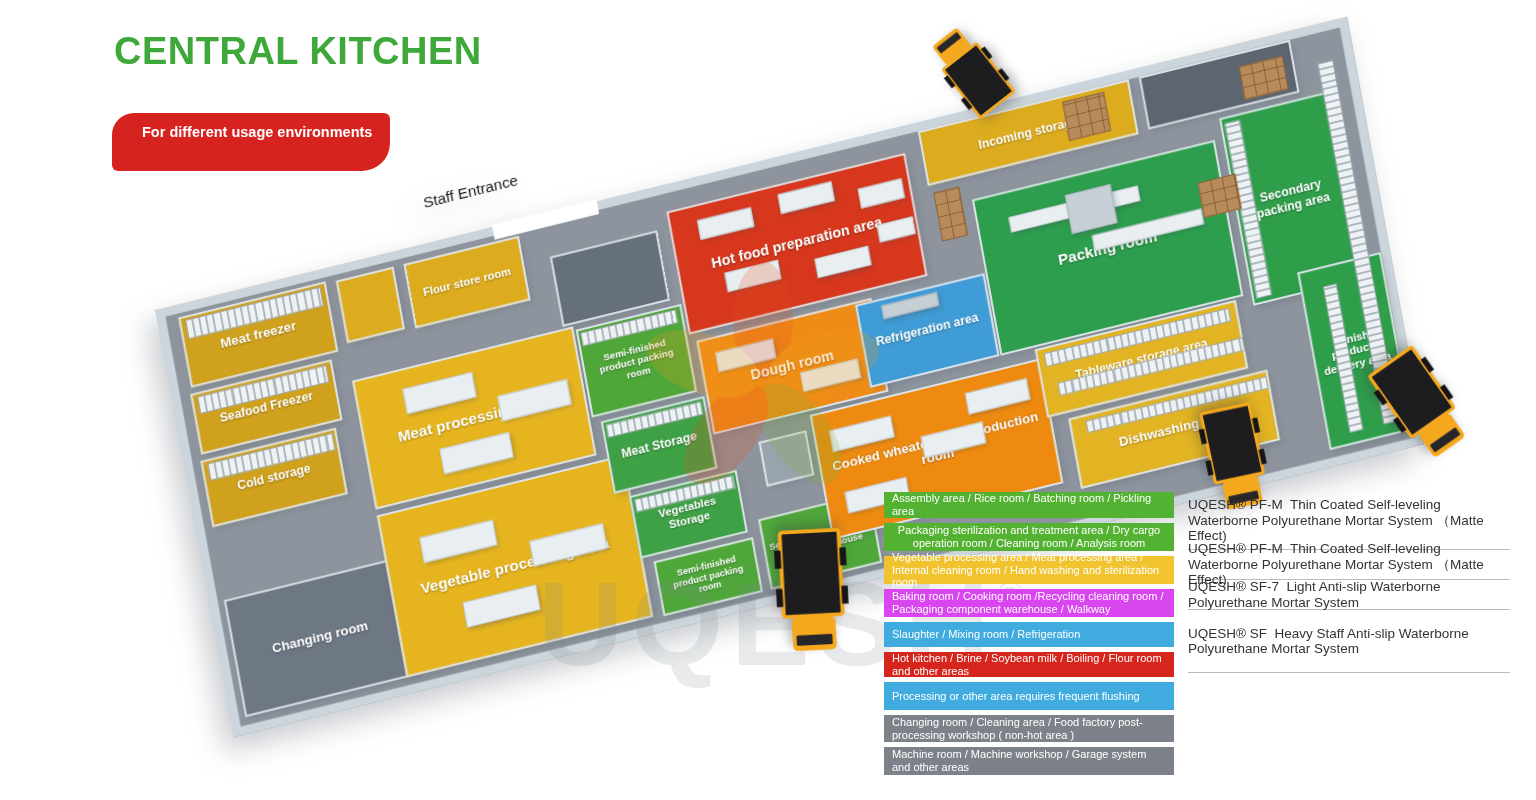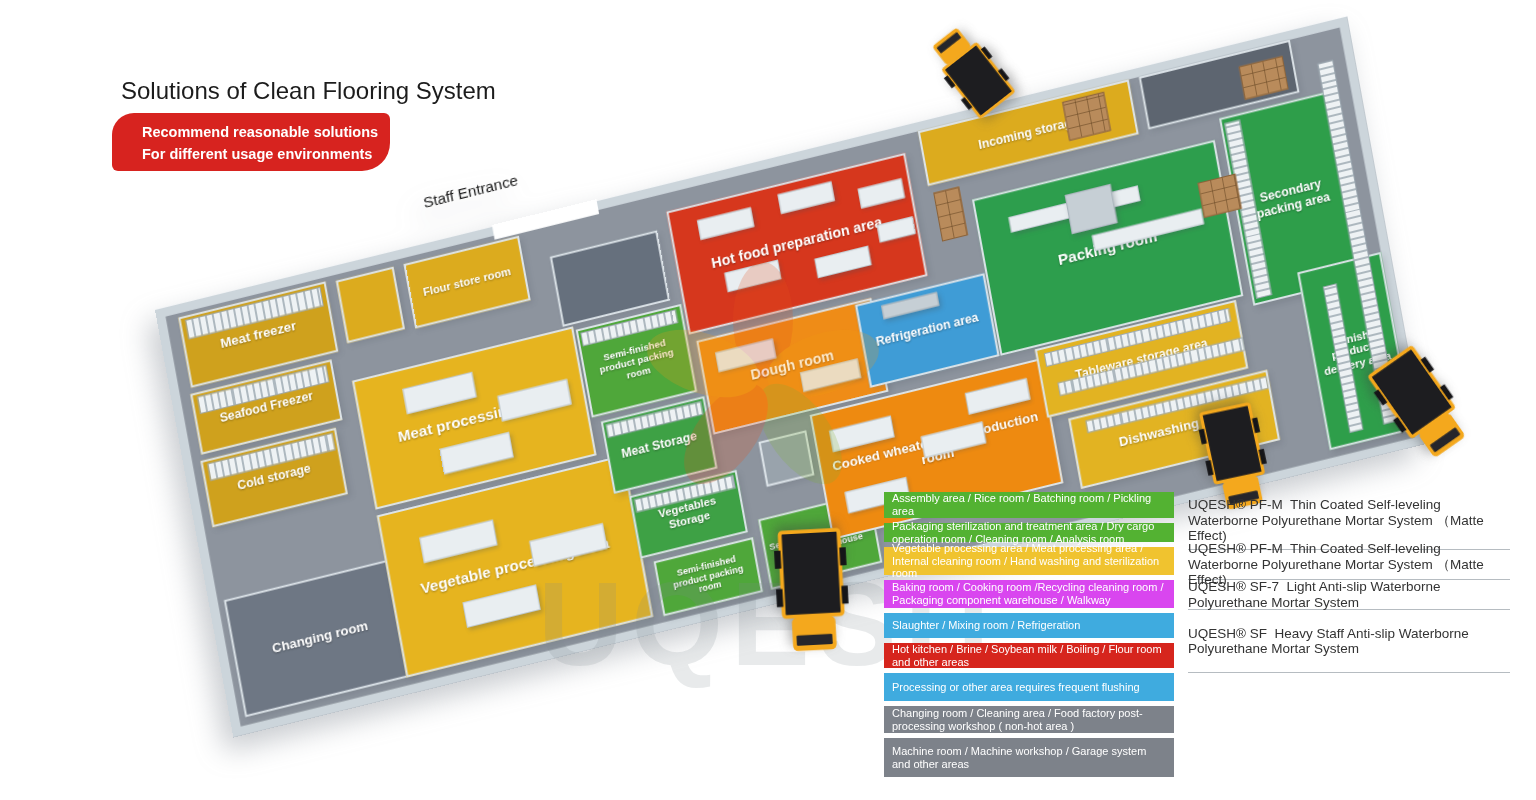--- a/index.html
+++ b/index.html
@@ -39,40 +39,39 @@
   .wm-leaf{position:absolute;left:628px;top:248px;z-index:2;opacity:.22;pointer-events:none;}
 
   
   .truck{position:absolute;z-index:3;filter:drop-shadow(3px 5px 6px rgba(60,60,60,.4));}
 
   
   .legend{position:absolute;left:884px;top:492px;display:flex;z-index:6;}
   .legend-left{width:290px;}
   .lbox{color:#fff;font-size:11px;line-height:1.16;display:flex;align-items:center;
         padding:2px 8px;box-sizing:border-box;margin-bottom:5px;}
-  .lbox:nth-child(1){height:26px;}.lbox:nth-child(2){height:19px;}
+  .lbox:nth-child(1){height:26px;}.lbox:nth-child(2){height:28px;text-align:center;}
   .lbox:nth-child(3){height:28px;}.lbox:nth-child(4){height:28px;}
   .lbox:nth-child(5){height:25px;}.lbox:nth-child(6){height:25px;}
   .lbox:nth-child(7){height:28px;}.lbox:nth-child(8){height:27px;}
-  .lbox:nth-child(9){height:39px;margin-bottom:10px;}
+  .lbox:nth-child(9){height:28px;margin-bottom:10px;}
   .legend-right{width:322px;margin-left:14px;}
   .prow{display:flex;align-items:center;font-size:13.5px;line-height:1.14;color:#333;
         border-bottom:1px solid #b6bcc1;box-sizing:border-box;white-space:pre-wrap;}
   .prow:nth-child(1){height:58px;}.prow:nth-child(2){height:30px;}
   .prow:nth-child(3){height:30px;}.prow:nth-child(4){height:63px;}
   .prow:nth-child(5){height:33px;}.prow:nth-child(6){height:62px;}
 </style>
 </head>
 <body>
 
 <div class="stage">
 
-  <div class="subtitle">Solutions of Clean Flooring System</div>
+  <div class="title">CENTRAL KITCHEN</div>
   <div class="banner">
-    <div>Recommend reasonable solutions</div>
     <div>For different usage environments</div>
   </div>
 
   <div class="plan-wrap">
     <div class="plan">
       <div class="entr-gap" style="left: 330px; top: -11px; width: 105px; height: 15px;"></div>
       <div class="entr-label" style="left: 268px; top: -58px;">Staff Entrance</div>
     <div class="room" style="left: 12px; top: 4px; width: 148px; height: 72px; background: rgb(207, 161, 29);">
           <span class="room-label" style="font-size: 13px;">Meat freezer</span>
         </div>

